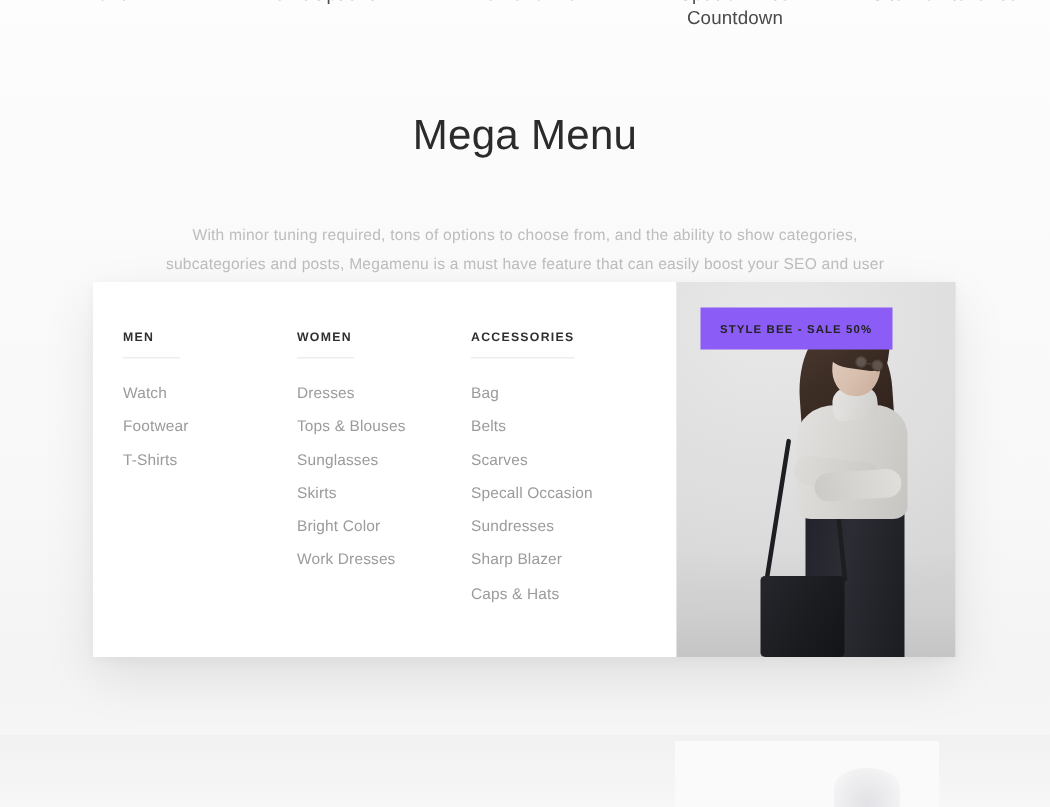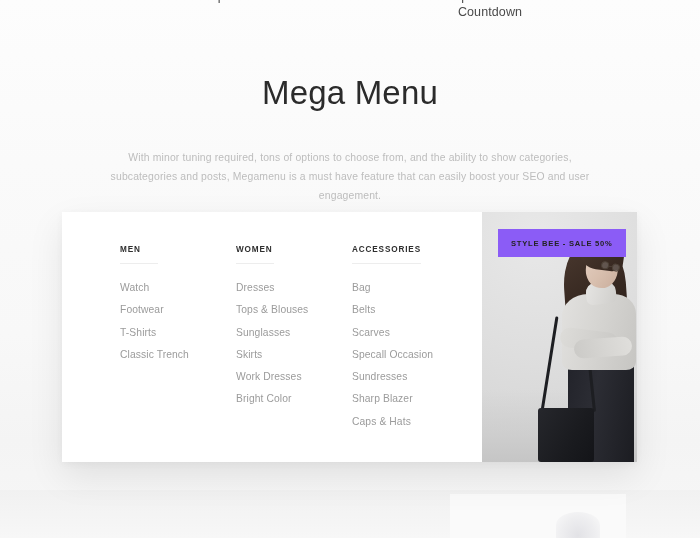--- a/index.html
+++ b/index.html
@@ -45,21 +45,21 @@
     padding: 0 6px;
   }
 
   
   .section-title {
     position: absolute;
     top: 74px;
     left: 0;
     width: 700px;
     text-align: center;
-    font-size: 33px;
+    font-size: 28px;
     font-weight: 400;
     letter-spacing: .2px;
     color: #2b2b2b;
     z-index: 3;
   }
 
   .section-sub {
     position: absolute;
     top: 148px;
     left: 50%;
@@ -70,28 +70,27 @@
     line-height: 19px;
     color: #bdbdbd;
     letter-spacing: .15px;
     z-index: 3;
   }
 
   
   .megamenu {
     position: absolute;
     left: 62px;
-    top: 212px;
+    top: 188px;
     width: 575px;
     height: 250px;
     display: flex;
     background: #ffffff;
     box-shadow: 0 14px 34px rgba(0,0,0,.085), 0 2px 8px rgba(0,0,0,.04);
     z-index: 4;
-    padding-left: 38px;
   }
 
   .megamenu-columns {
     width: 389px;
     display: flex;
     padding: 26px 0 0 20px;
     background: #fff;
   }
 
   .menu-col {
@@ -337,46 +336,43 @@
       <ul class="menu-list">
         <li>
             <a class="menu-link" href="#">Watch</a>
           </li>
         <li>
             <a class="menu-link" href="#">Footwear</a>
           </li>
         <li>
             <a class="menu-link" href="#">T-Shirts</a>
           </li>
-        <li>
-            <a class="menu-link" href="#">Classic Trench</a>
-          </li>
       </ul>
     </div>
 
     <div class="menu-col">
       <div class="menu-col-title">WOMEN</div>
       <ul class="menu-list">
         <li>
             <a class="menu-link" href="#">Dresses</a>
           </li>
         <li>
             <a class="menu-link" href="#">Tops &amp; Blouses</a>
           </li>
         <li>
             <a class="menu-link" href="#">Sunglasses</a>
           </li>
         <li>
             <a class="menu-link" href="#">Skirts</a>
           </li>
         <li>
+            <a class="menu-link" href="#">Bright Color</a>
+          </li>
+        <li>
             <a class="menu-link" href="#">Work Dresses</a>
-          </li>
-        <li>
-            <a class="menu-link" href="#">Bright Color</a>
           </li>
       </ul>
     </div>
 
     <div class="menu-col col-accessories">
       <div class="menu-col-title">ACCESSORIES</div>
       <ul class="menu-list">
         <li>
             <a class="menu-link" href="#">Bag</a>
           </li>

